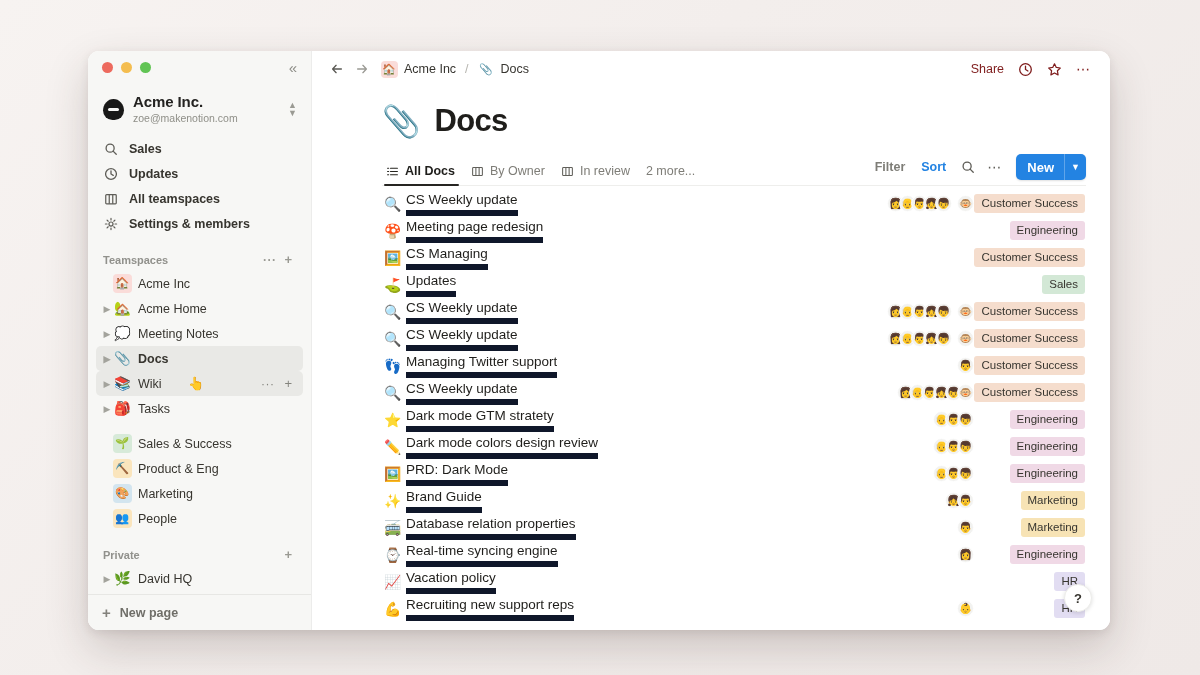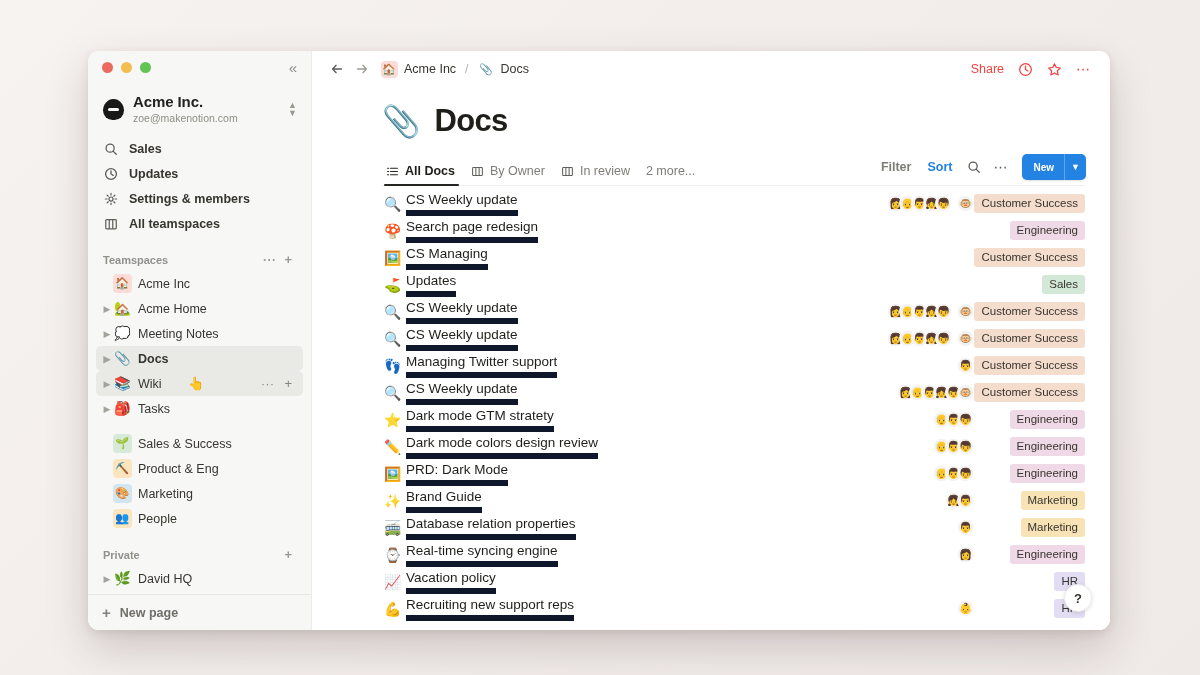--- a/index.html
+++ b/index.html
@@ -158,21 +158,21 @@
   }
   .crumb-emoji {
     width: 17px; height: 17px; border-radius: 4px; font-size: 11px;
     display: flex; align-items: center; justify-content: center;
   }
   .crumb-sep { color: #b6b5af; font-size: 12.5px; padding: 0 1px; }
   .topbar-right { margin-left: auto; display: flex; align-items: center; gap: 2px; }
   .tb-btn {
     height: 24px; min-width: 24px; padding: 0 6px; border-radius: 4px;
     display: flex; align-items: center; justify-content: center;
-    font-size: 12.5px; color: #ef4444; cursor: pointer;
+    font-size: 12.5px; color: #7f1d1d; cursor: pointer;
   }
 
   .page-body { flex: 1; overflow: hidden; padding: 0 0 0 0; }
   .page-inner { padding: 0 24px 0 70px; }
 
   .page-title {
     display: flex; align-items: center; gap: 14px;
     margin-top: 16px; margin-bottom: 17px;
   }
   .title-emoji { font-size: 31px; line-height: 1; }
@@ -208,21 +208,21 @@
   .va-ico {
     width: 25px; height: 24px; border-radius: 4px; cursor: pointer;
     display: flex; align-items: center; justify-content: center; color: #5e5d57;
   }
   .new-btn {
     display: flex; align-items: stretch; margin-left: 7px;
     background: #2383e2; border-radius: 5px; overflow: hidden;
     height: 26px; cursor: pointer; box-shadow: 0 1px 2px rgba(15,15,15,.13);
   }
   .new-btn-label {
-    color: #fff; font-size: 10px; font-weight: 700;
+    color: #fff; font-size: 13px; font-weight: 700;
     padding: 0 10px 0 11px; display: flex; align-items: center;
   }
   .new-btn-chev {
     width: 22px; display: flex; align-items: center; justify-content: center;
     color: #fff; font-size: 9px; border-left: 1px solid rgba(255,255,255,.28);
   }
 
   
   .doc-list { margin-top: 4px; }
   .doc-row {
@@ -308,41 +308,41 @@
       </div>
 
       <div class="nav-item">
         <span class="nav-ico">
           <svg width="14" height="14" viewBox="0 0 16 16" fill="none" stroke="currentColor" stroke-width="1.5">
             <circle cx="8" cy="8" r="6.2"></circle>
               <path d="M8 4.4V8l2.6 1.6" stroke-linecap="round"></path>
           </svg>
         </span>
         <span>Updates</span>
-      </div>
-
-      <div class="nav-item">
-        <span class="nav-ico">
-          <svg width="14" height="14" viewBox="0 0 16 16" fill="none" stroke="currentColor" stroke-width="1.4">
-            <circle cx="8" cy="8" r="2.3"></circle>
-            <path d="M8 1.6v1.8M8 12.6v1.8M1.6 8h1.8M12.6 8h1.8M3.5 3.5l1.3 1.3M11.2 11.2l1.3 1.3M12.5 3.5l-1.3 1.3M4.8 11.2l-1.3 1.3" stroke-linecap="round"></path>
-          </svg>
-        </span>
-        <span>Settings &amp; members</span>
       </div>
 
       <div class="nav-item">
         <span class="nav-ico">
           <svg width="14" height="14" viewBox="0 0 16 16" fill="none" stroke="currentColor" stroke-width="1.4">
             <rect x="2" y="3" width="12" height="10.5" rx="1"></rect>
             <line x1="6" y1="3" x2="6" y2="13.5"></line>
               <line x1="10" y1="3" x2="10" y2="13.5"></line>
           </svg>
         </span>
         <span>All teamspaces</span>
+      </div>
+
+      <div class="nav-item">
+        <span class="nav-ico">
+          <svg width="14" height="14" viewBox="0 0 16 16" fill="none" stroke="currentColor" stroke-width="1.4">
+            <circle cx="8" cy="8" r="2.3"></circle>
+            <path d="M8 1.6v1.8M8 12.6v1.8M1.6 8h1.8M12.6 8h1.8M3.5 3.5l1.3 1.3M11.2 11.2l1.3 1.3M12.5 3.5l-1.3 1.3M4.8 11.2l-1.3 1.3" stroke-linecap="round"></path>
+          </svg>
+        </span>
+        <span>Settings &amp; members</span>
       </div>
 
       <div class="section-head">
         <span class="sh-label">Teamspaces</span>
         <span class="sh-btn dots">···</span>
         <span class="sh-btn">+</span>
       </div>
 
       <div class="tree-item">
         <span class="twisty"></span>
@@ -541,21 +541,21 @@
                   <span class="avatar">👦</span>
                   <span class="avatar detached">🐵</span>
                 </div>
                 <div class="tag-cell">
                   <span class="tag" style="background: rgb(245, 221, 205);">Customer Success</span>
                 </div>
               </div>
             </div>
             <div class="doc-row">
               <span class="doc-emoji">🍄</span>
-              <span class="doc-title">Search page redesign</span>
+              <span class="doc-title">Meeting page redesign</span>
               <div class="doc-right">
                 <div class="avatars"></div>
                 <div class="tag-cell">
                   <span class="tag" style="background: rgb(240, 217, 230);">Engineering</span>
                 </div>
               </div>
             </div>
             <div class="doc-row">
               <span class="doc-emoji">🖼️</span>
               <span class="doc-title">CS Managing</span>

